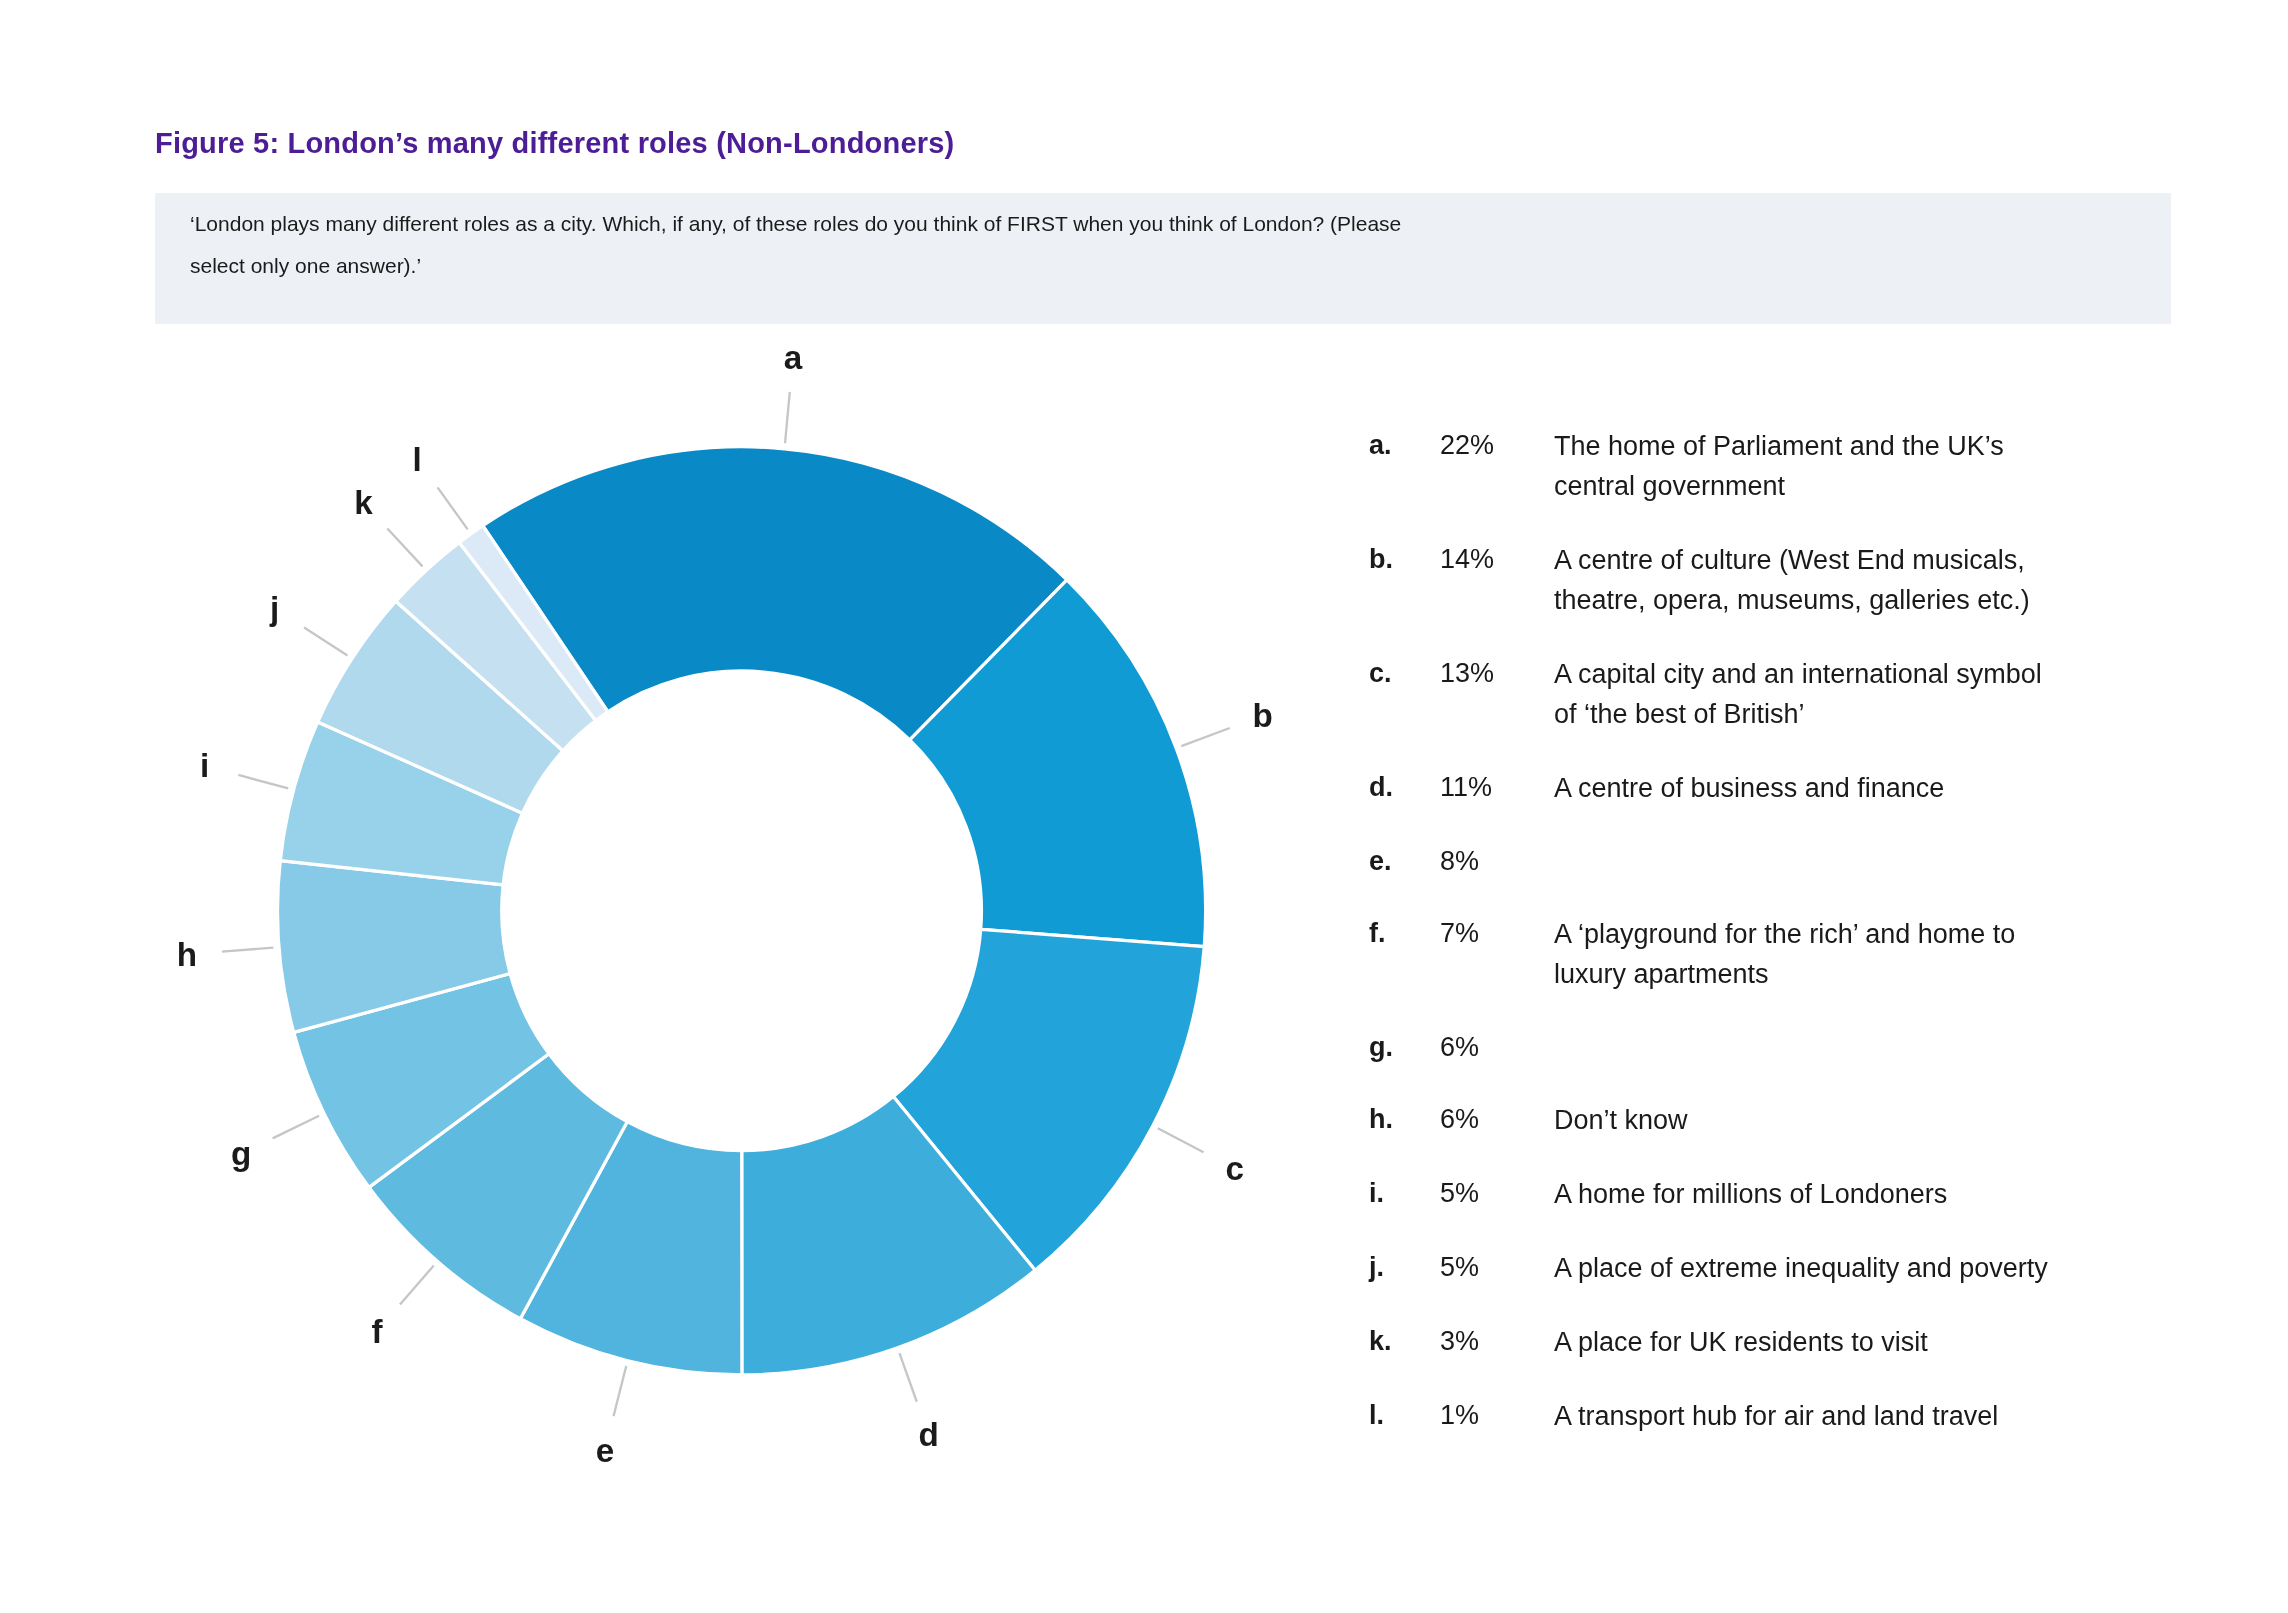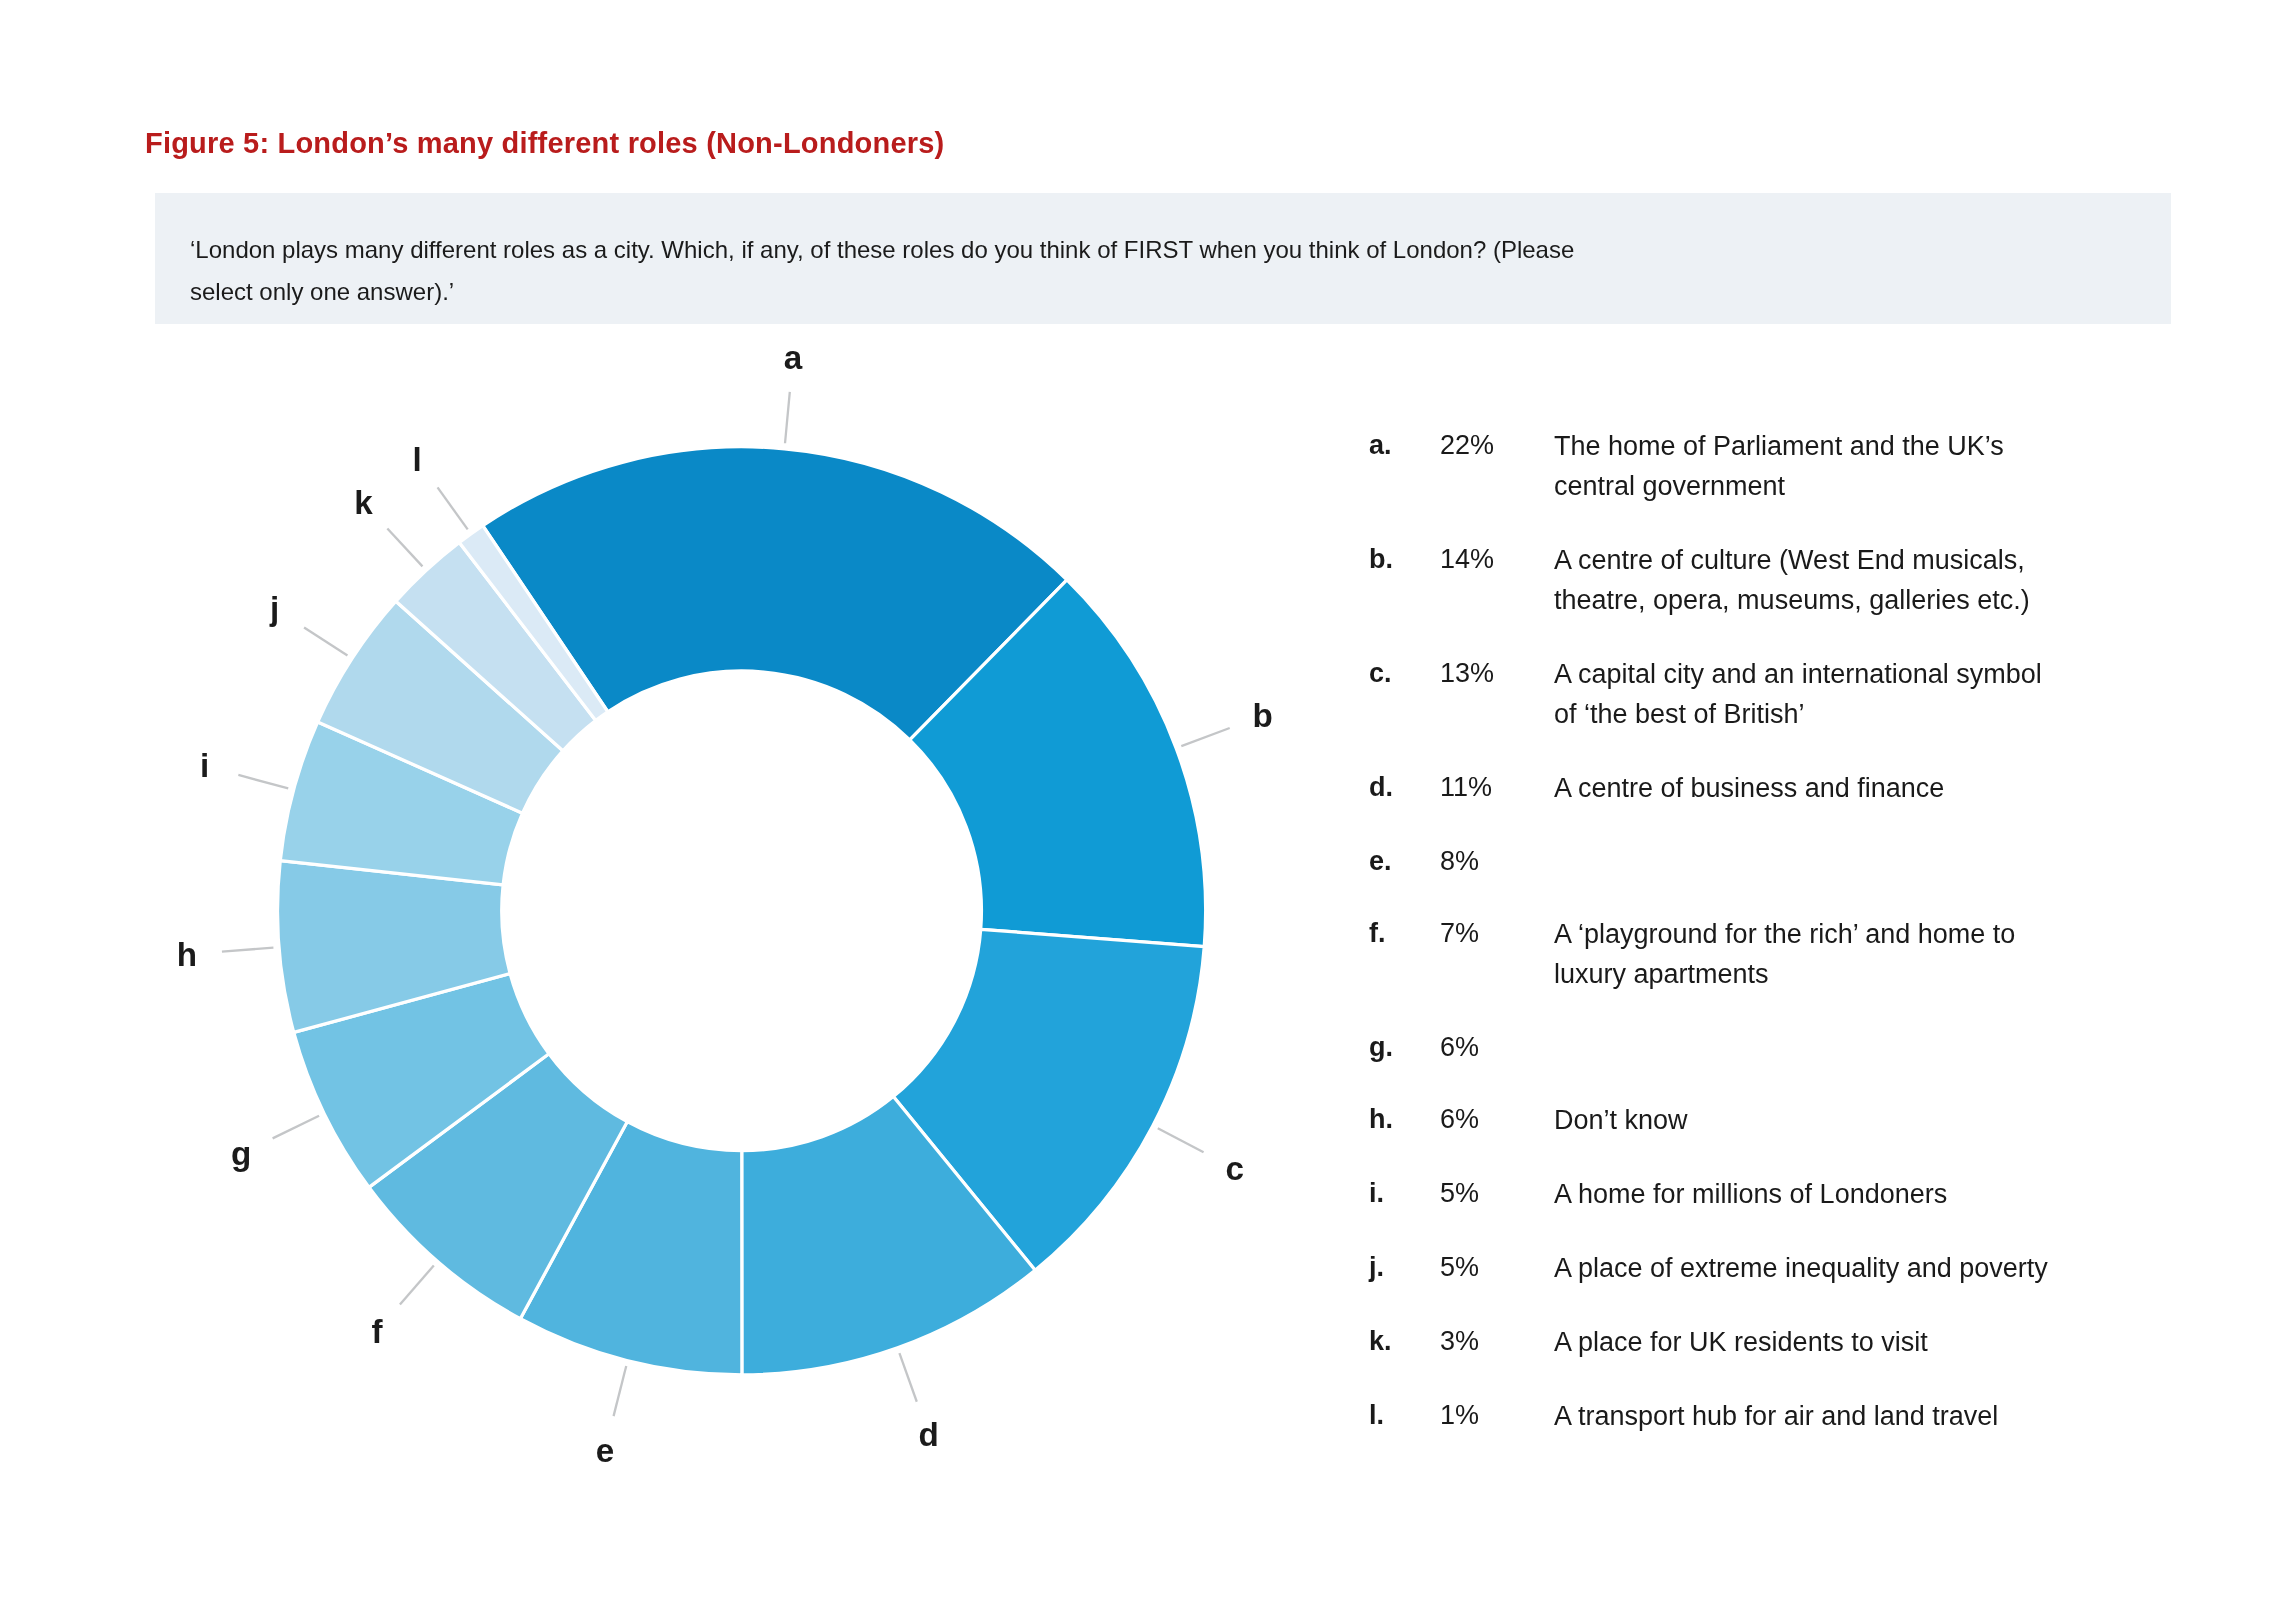--- a/index.html
+++ b/index.html
@@ -7,37 +7,37 @@
     width: 2289px; height: 1613px;
     background: #ffffff;
     font-family: "Liberation Sans", sans-serif;
     color: #1a1a1a;
     overflow: hidden;
   }
   .page { position: relative; width: 2289px; height: 1613px; }
 
   .fig-title {
     position: absolute;
-    left: 145px; top: 127px;
-    font-size: 29px; font-weight: 700; color: #b91c1c;
+    left: 155px; top: 127px;
+    font-size: 29px; font-weight: 700; color: #4c1d95;
     letter-spacing: 0.2px;
   }
 
   .question-box {
     position: absolute;
     left: 155px; top: 193px;
     width: 2016px; height: 131px;
     background: #edf1f5;
     box-sizing: border-box;
   }
   .question-text {
     position: absolute;
-    left: 35px; top: 36px;
+    left: 35px; top: 10px;
     width: 1947px;
-    font-size: 24px; line-height: 42px;
+    font-size: 21px; line-height: 42px;
     color: #1b1b1b;
     white-space: pre-line;
   }
 
   .chart-svg { position: absolute; left: 129px; top: 332px; }
 
   .slice-label {
     font-family: "Liberation Sans", sans-serif;
     font-size: 36px; font-weight: 700; fill: #1b1b1b;
   }

